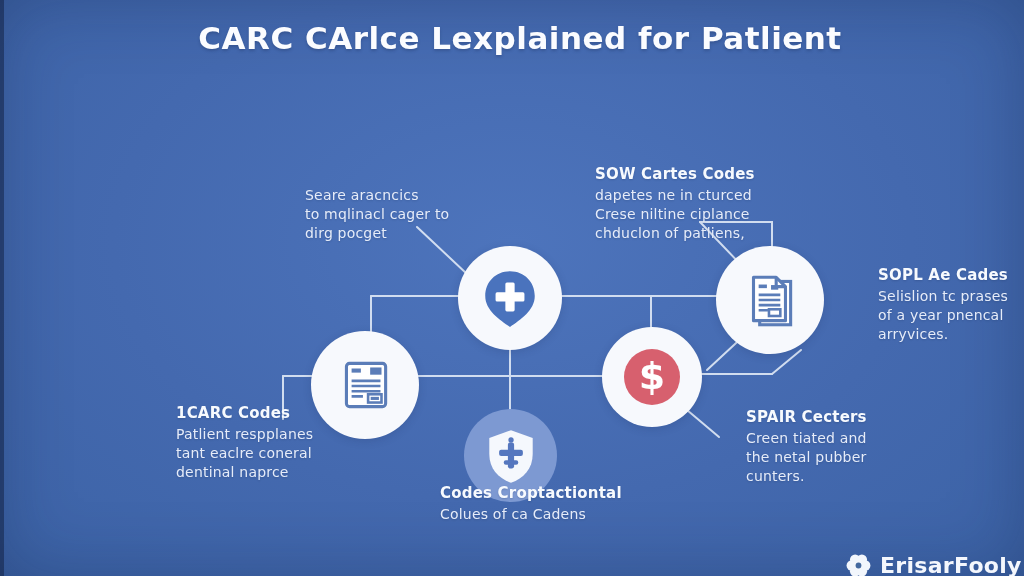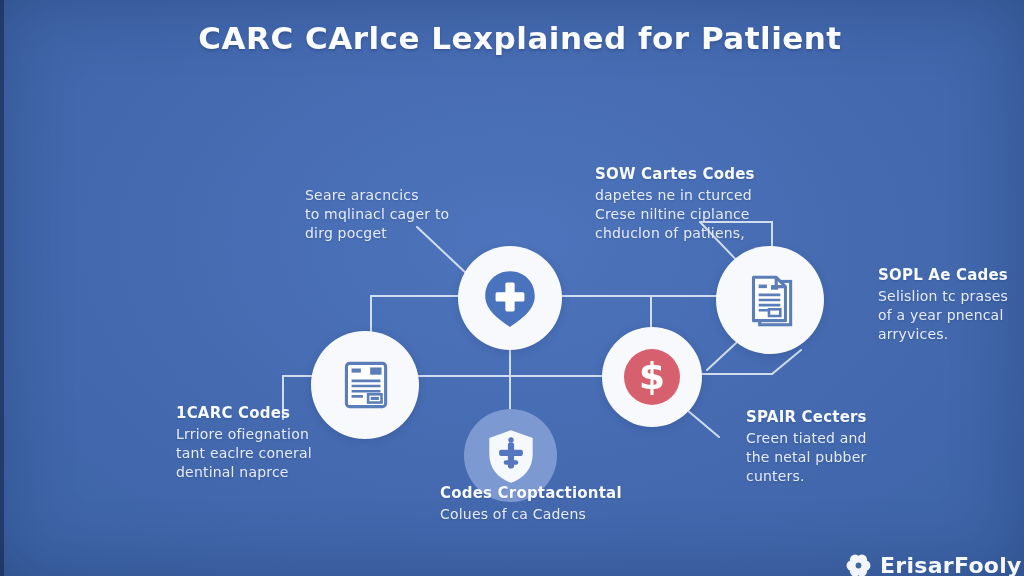--- a/index.html
+++ b/index.html
@@ -118,21 +118,21 @@
 
   <div class="tblock" style="left:838px;top:266px;margin-left:40px;">
     <div class="bh">SOPL Ae Cades</div>
     <div>Selislion tc prases</div>
     <div>of a year pnencal</div>
     <div>arryvices.</div>
   </div>
 
   <div class="tblock" style="left:176px;top:404px;">
     <div class="bh">1CARC Codes</div>
-    <div>Lrriore ofiegnation</div>
+    <div>Patlient respplanes</div>
     <div>tant eaclre coneral</div>
     <div>dentinal naprce</div>
   </div>
 
   <div class="tblock" style="left:440px;top:484px;">
     <div class="bh">Codes Croptactiontal</div>
     <div>Colues of ca Cadens</div>
   </div>
 
   <div class="tblock" style="left:726px;top:408px;margin-left:20px;">

